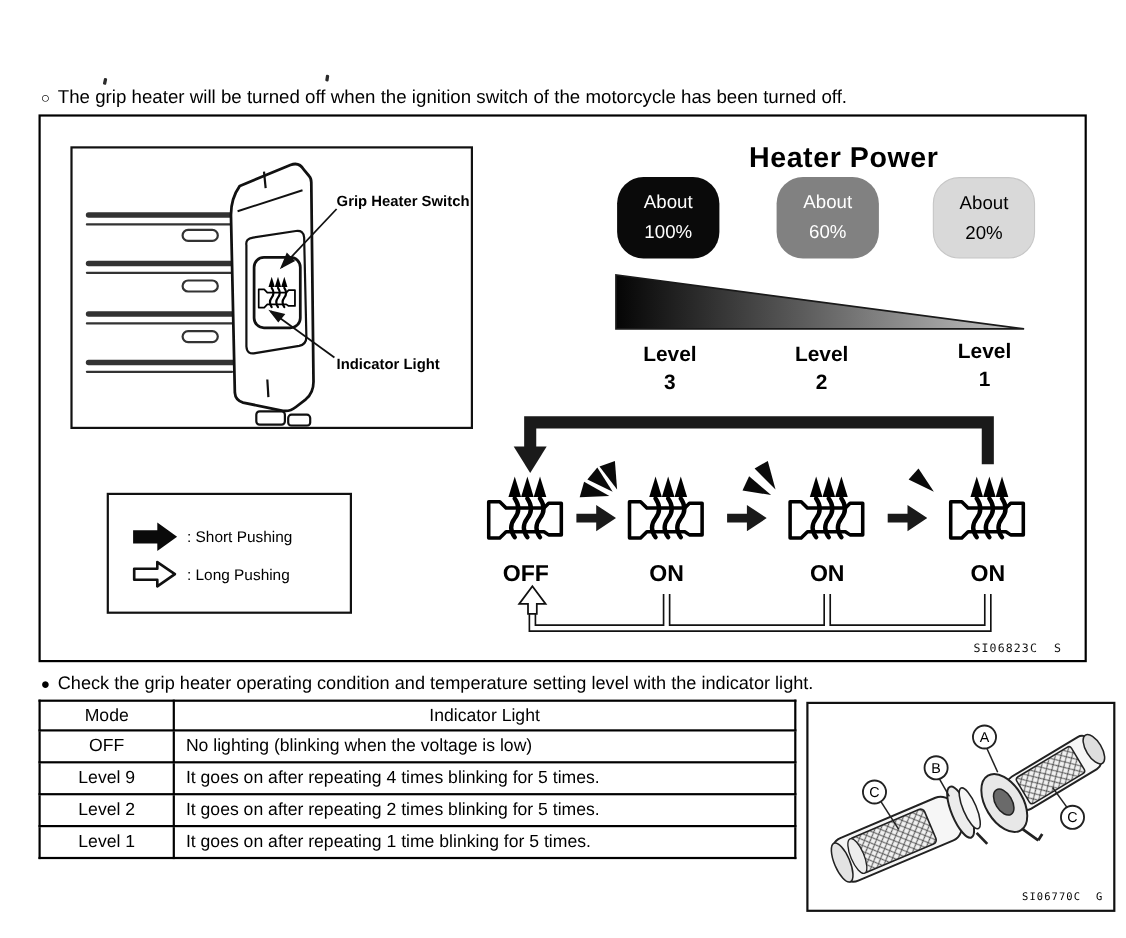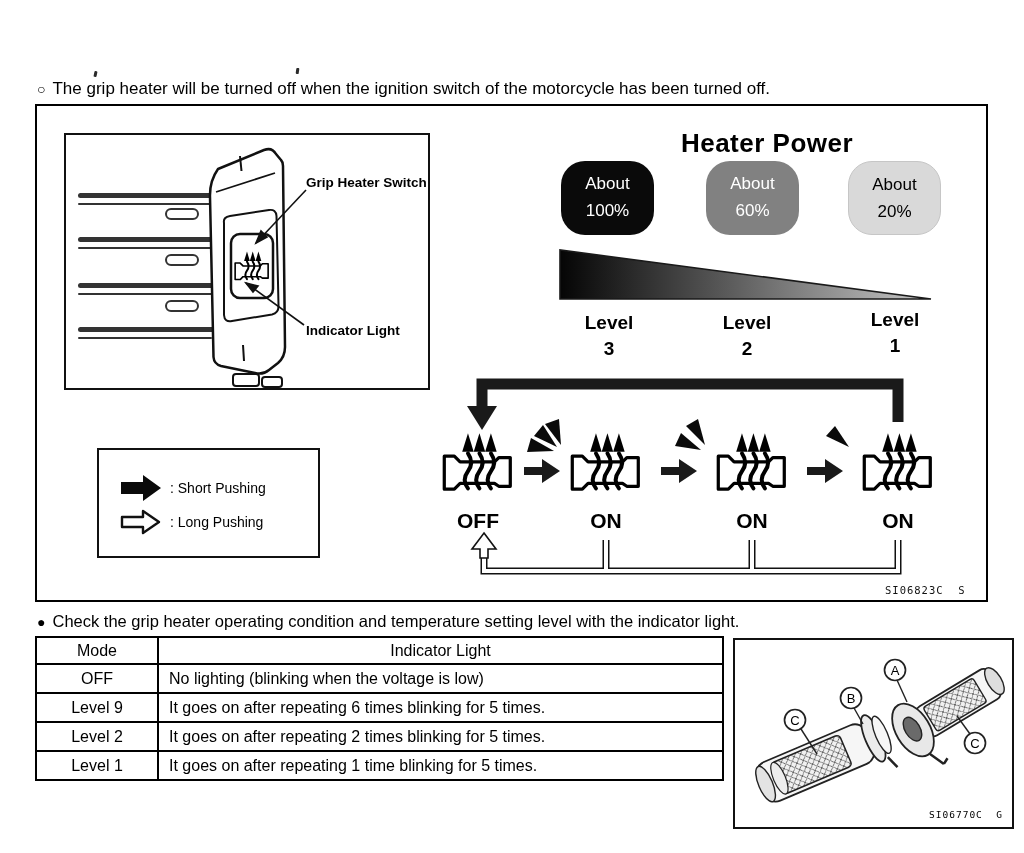--- a/index.html
+++ b/index.html
@@ -262,21 +262,21 @@
         <tr>
       <th class="col-mode">Mode</th>
       <th class="col-ind">Indicator Light</th>
     </tr>
     <tr>
       <td class="col-mode">OFF</td>
       <td class="col-ind">No lighting (blinking when the voltage is low)</td>
     </tr>
     <tr>
       <td class="col-mode">Level 9</td>
-      <td class="col-ind">It goes on after repeating 6 times blinking for 5 times.</td>
+      <td class="col-ind">It goes on after repeating 4 times blinking for 5 times.</td>
     </tr>
     <tr>
       <td class="col-mode">Level 2</td>
       <td class="col-ind">It goes on after repeating 2 times blinking for 5 times.</td>
     </tr>
     <tr>
       <td class="col-mode">Level 1</td>
       <td class="col-ind">It goes on after repeating 1 time blinking for 5 times.</td>
     </tr>
   </tbody>

